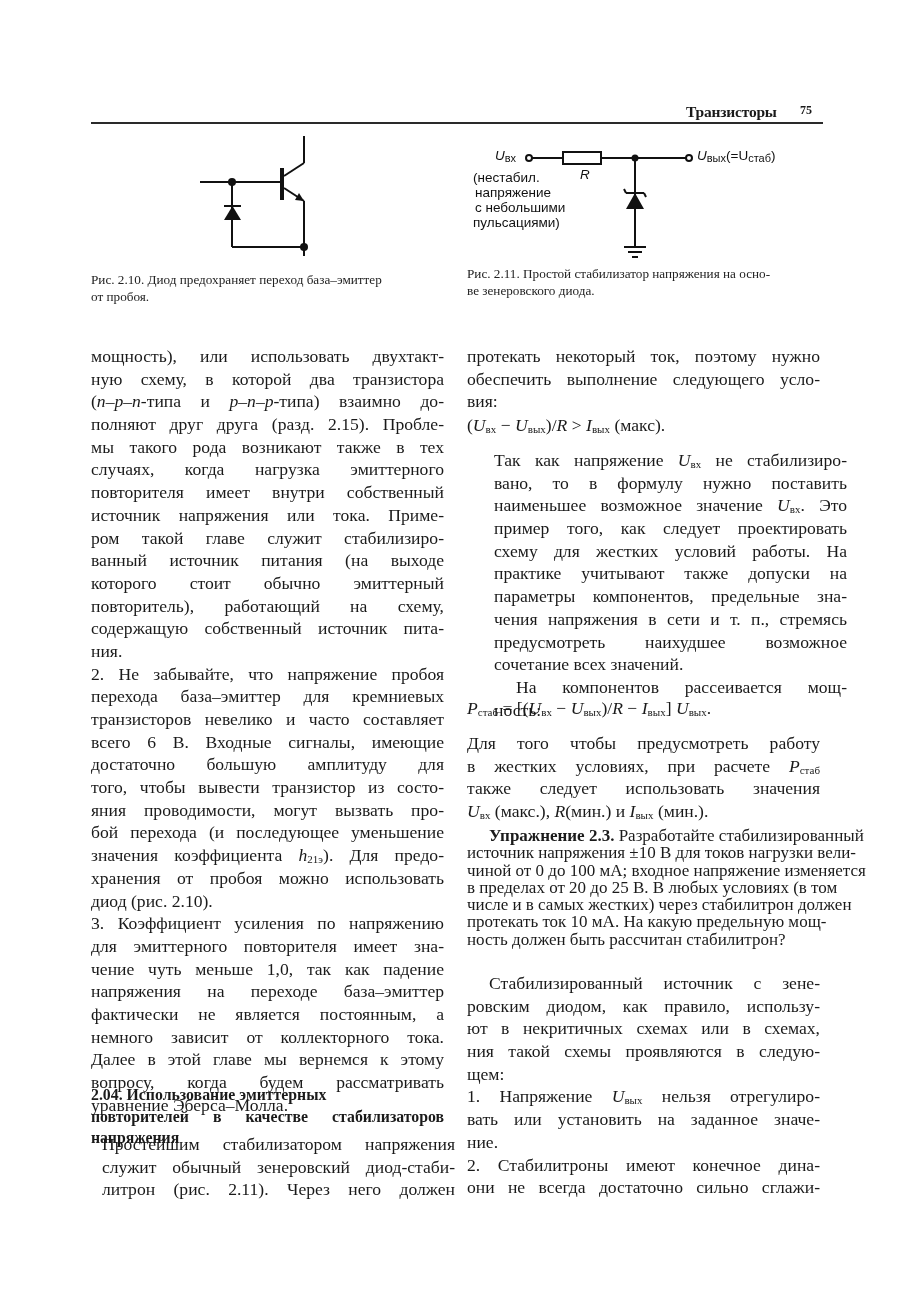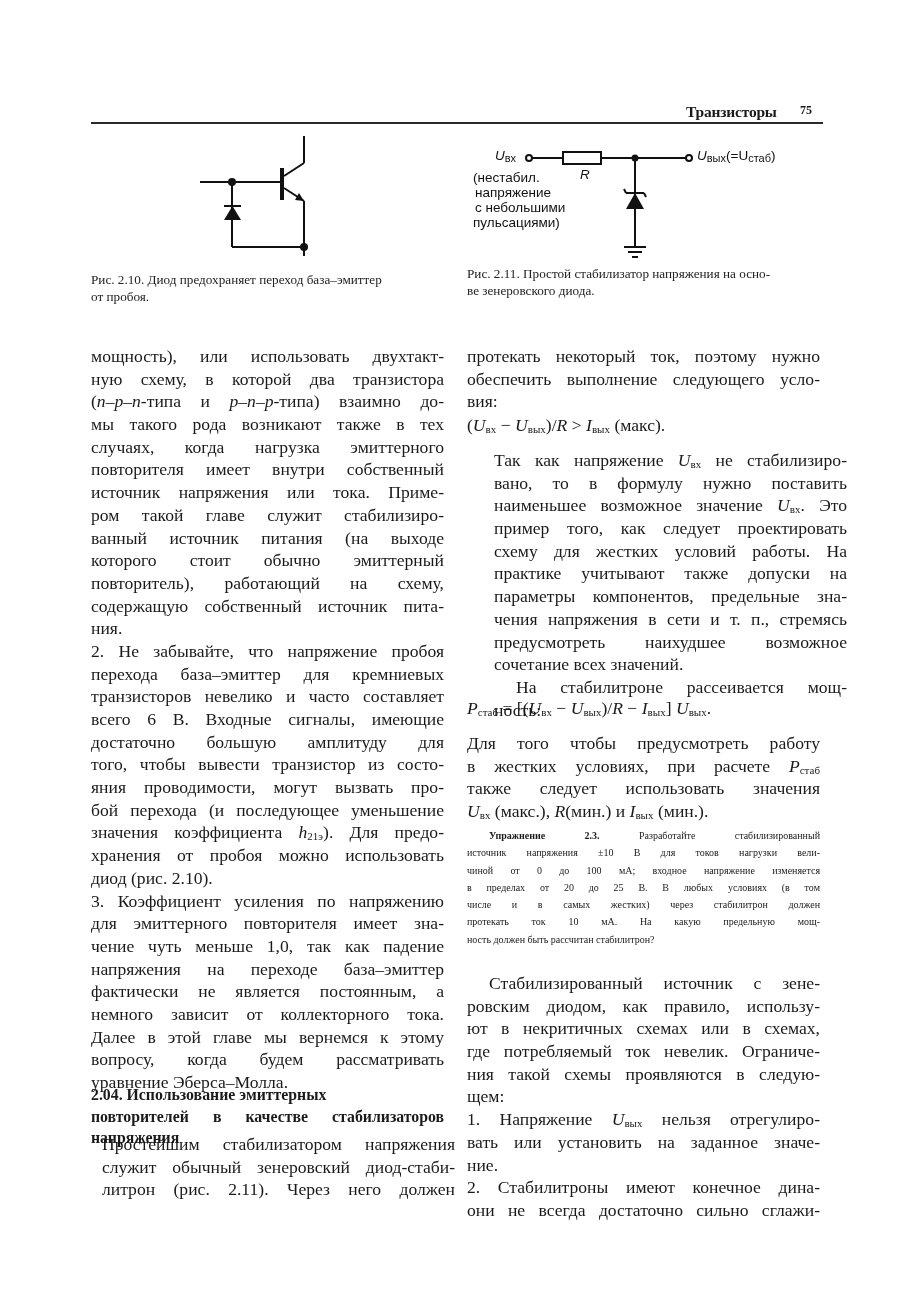--- a/index.html
+++ b/index.html
@@ -16,21 +16,21 @@
   .col { position: absolute; width: 353px; font-size: 17.6px; line-height: 22.7px; }
   .col .ln { display: block; white-space: nowrap; height: 22.7px; }
   .col .j { text-align: justify; text-align-last: justify; }
   .col .l { text-align: left; }
   .ind { text-indent: 22px; }
 
   .heading { font-weight: bold; font-size: 15.8px; line-height: 21.5px; }
   .heading .ln { display:block; white-space: nowrap; }
   .heading .j { text-align: justify; text-align-last: justify; }
 
-  .exercise { font-size: 10px; line-height: 17.3px; width: 353px; }
+  .exercise { font-size: 17px; line-height: 17.3px; width: 353px; }
   .exercise .ln { display:block; white-space: nowrap; height: 17.3px; }
   .exercise .j { text-align: justify; text-align-last: justify; }
   .exercise b { font-weight: bold; }
 
   i { font-style: italic; }
   .sub { font-size: 11px; vertical-align: -2px; font-style: normal; }
   .circ-label { font-family: "Liberation Sans", "DejaVu Sans", sans-serif; font-size: 13.5px; line-height: 15px; color:#111; }
   .circ-label .ln { display:block; white-space: nowrap; }
   svg { position: absolute; overflow: visible; }
 </style>
@@ -102,20 +102,21 @@
 <div class="abs caption" style="left:467px; top:265px; width:360px;">
   <span class="ln">Рис. 2.11. Простой стабилизатор напряжения на осно-</span>
   <span class="ln">ве зенеровского диода.</span>
 </div>
 
 <div class="col" style="left:91px; top:345px;">
   <div>
     <span class="ln j">мощность), или использовать двухтакт-</span>
     <span class="ln j">ную схему, в которой два транзистора</span>
     <span class="ln j">(<i>n</i>–<i>p</i>–<i>n</i>-типа и <i>p</i>–<i>n</i>–<i>p</i>-типа) взаимно до-</span>
+    <span class="ln j">полняют друг друга (разд. 2.15). Пробле-</span>
     <span class="ln j">мы такого рода возникают также в тех</span>
     <span class="ln j">случаях, когда нагрузка эмиттерного</span>
     <span class="ln j">повторителя имеет внутри собственный</span>
     <span class="ln j">источник напряжения или тока. Приме-</span>
     <span class="ln j">ром такой главе служит стабилизиро-</span>
     <span class="ln j">ванный источник питания (на выходе</span>
     <span class="ln j">которого стоит обычно эмиттерный</span>
     <span class="ln j">повторитель), работающий на схему,</span>
     <span class="ln j">содержащую собственный источник пита-</span>
     <span class="ln l">ния.</span>
@@ -172,21 +173,21 @@
   <span class="ln j">Так как напряжение <i>U</i><span class="sub">вх</span> не стабилизиро-</span>
   <span class="ln j">вано, то в формулу нужно поставить</span>
   <span class="ln j">наименьшее возможное значение <i>U</i><span class="sub">вх</span>. Это</span>
   <span class="ln j">пример того, как следует проектировать</span>
   <span class="ln j">схему для жестких условий работы. На</span>
   <span class="ln j">практике учитывают также допуски на</span>
   <span class="ln j">параметры компонентов, предельные зна-</span>
   <span class="ln j">чения напряжения в сети и т. п., стремясь</span>
   <span class="ln j">предусмотреть наихудшее возможное</span>
   <span class="ln l">сочетание всех значений.</span>
-  <span class="ln j ind">На стабилитроне рассеивается мощ-</span>
+  <span class="ln j ind">На компонентов рассеивается мощ-</span>
   <span class="ln l">ность:</span>
 </div>
 
 <div class="col" style="left:467px; top:697px;">
   <span class="ln l"><i>P</i><span class="sub">стаб</span> = [(<i>U</i><span class="sub">вх</span> − <i>U</i><span class="sub">вых</span>)/<i>R</i> − <i>I</i><span class="sub">вых</span>] <i>U</i><span class="sub">вых</span>.</span>
 </div>
 
 <div class="col" style="left:467px; top:732px;">
   <span class="ln j">Для того чтобы предусмотреть работу</span>
   <span class="ln j">в жестких условиях, при расчете <i>P</i><span class="sub">стаб</span></span>
@@ -201,21 +202,20 @@
   <span class="ln j">в пределах от 20 до 25 В. В любых условиях (в том</span>
   <span class="ln j">числе и в самых жестких) через стабилитрон должен</span>
   <span class="ln j">протекать ток 10 мА. На какую предельную мощ-</span>
   <span class="ln">ность должен быть рассчитан стабилитрон?</span>
 </div>
 
 <div class="col" style="left:467px; top:972px;">
   <span class="ln j ind">Стабилизированный источник с зене-</span>
   <span class="ln j">ровским диодом, как правило, использу-</span>
   <span class="ln j">ют в некритичных схемах или в схемах,</span>
-  <span class="ln j">где потребляемый ток невелик. Ограниче-</span>
   <span class="ln j">ния такой схемы проявляются в следую-</span>
   <span class="ln l">щем:</span>
   <span class="ln j">1. Напряжение <i>U</i><span class="sub">вых</span> нельзя отрегулиро-</span>
   <span class="ln j">вать или установить на заданное значе-</span>
   <span class="ln l">ние.</span>
   <span class="ln j">2. Стабилитроны имеют конечное дина-</span>
   <span class="ln j">они не всегда достаточно сильно сглажи-</span>
 </div>
 
 </body></html>

